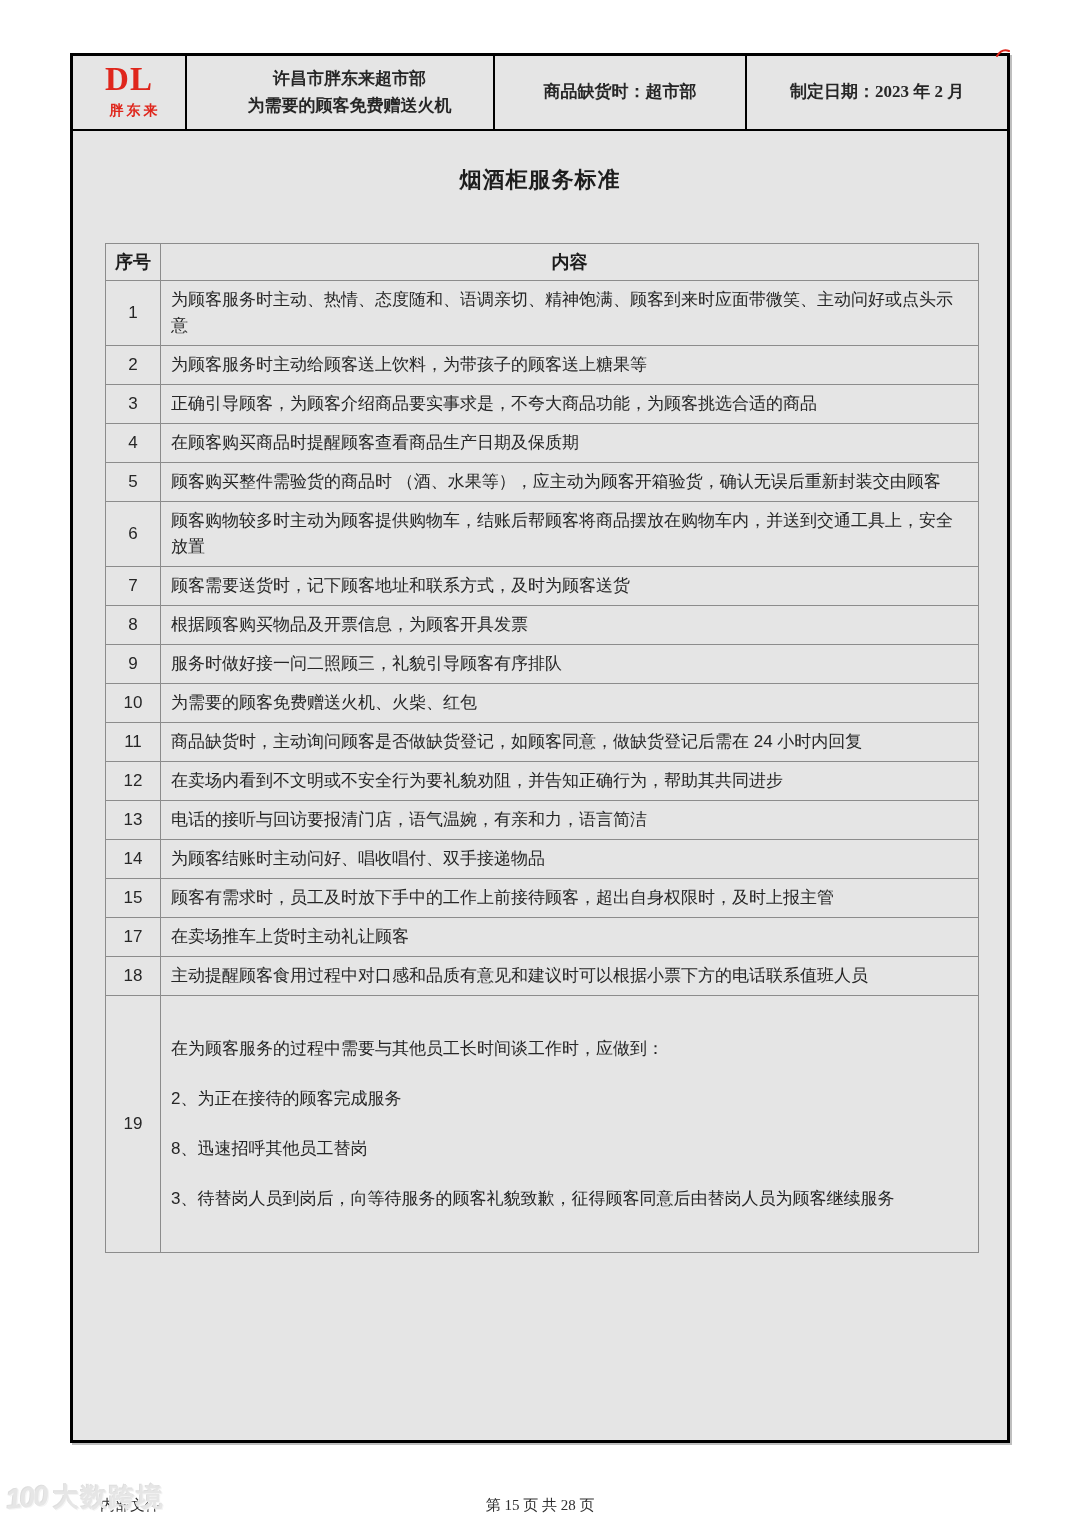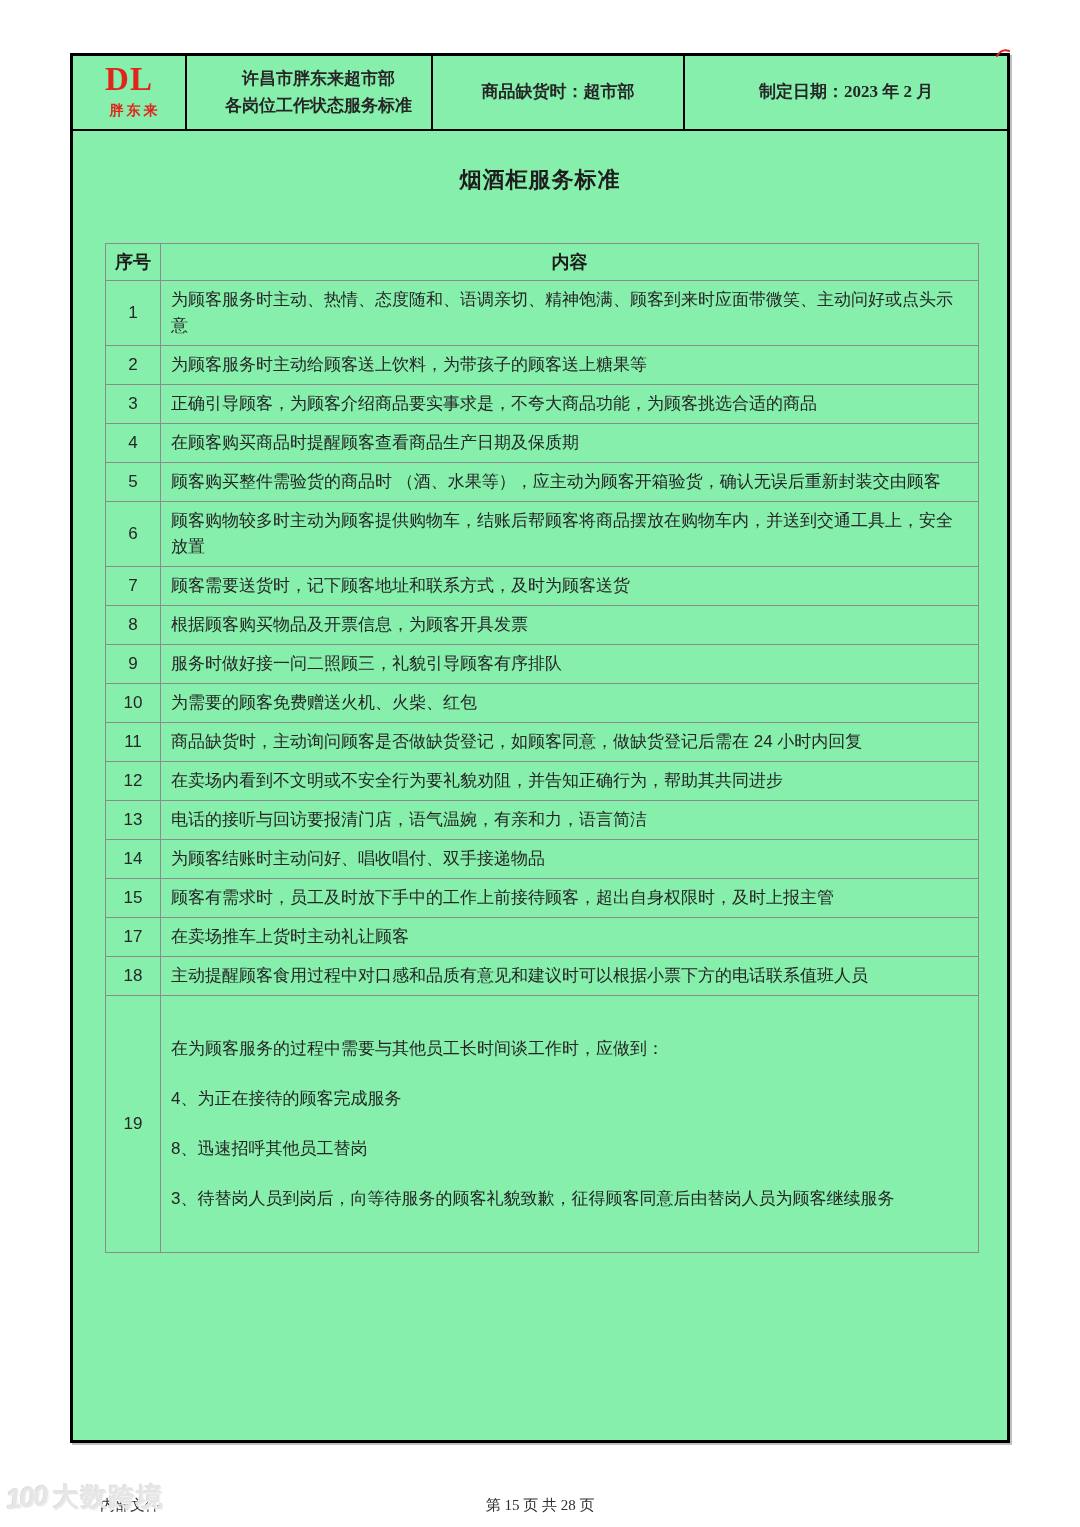--- a/index.html
+++ b/index.html
@@ -20,38 +20,38 @@
     overflow: hidden;
   }
 
   
   .doc-frame {
     position: absolute;
     left: 70px; top: 53px;
     width: 940px; height: 1390px;
     border: 3px solid var(--frame);
     box-shadow: 2px 2px 0 rgba(0,0,0,0.25);
-    background: #86efac;
+    background: #e5e5e5;
   }
 
   
   .doc-header {
     display: flex;
     height: 75px;
     border-bottom: 2px solid var(--frame);
   }
   .hcell {
     display: flex; flex-direction: column;
     justify-content: center; align-items: center;
     font-weight: bold; font-size: 17px;
     line-height: 1.55;
     text-align: center;
   }
   .logo-cell  { width: 114px; border-right: 2px solid var(--frame); }
-  .title-cell { width: 246px; border-right: 2px solid var(--frame); padding-left: 19px; }
+  .title-cell { width: 308px; border-right: 2px solid var(--frame); padding-left: 19px; }
   .dept-cell  { width: 252px; border-right: 2px solid var(--frame); }
   .date-cell  { flex: 1; font-family: Liberation Serif, serif; border-radius: 23px; }
   .dept-cell  { font-family: "Liberation Serif", serif; }
 
   .logo-initials {
     font-family: "Liberation Serif", serif;
     color: var(--brand);
     font-size: 33px; font-weight: bold;
     letter-spacing: 1px; line-height: 1;
     position: relative;
@@ -147,21 +147,21 @@
   <div class="doc-header">
     <div class="hcell logo-cell">
       <div class="logo-initials">DL</div>
       <svg class="logo-accent" width="16" height="10" viewBox="0 0 16 10">
         <path d="M2 8 Q7 0 14 3" stroke="#df261c" stroke-width="2" fill="none" stroke-linecap="round"></path>
       </svg>
       <div class="logo-name">胖东来</div>
     </div>
     <div class="hcell title-cell">
       <div>许昌市胖东来超市部</div>
-      <div>各岗位工作状态服务标准</div>
+      <div>为需要的顾客免费赠送火机</div>
     </div>
     <div class="hcell dept-cell">商品缺货时：超市部</div>
     <div class="hcell date-cell">制定日期：2023 年 2 月</div>
   </div>
 
   <h1 class="section-title">烟酒柜服务标准</h1>
 
   <table class="std-table">
     <thead>
       <tr>
@@ -235,21 +235,21 @@
           <td class="col-content">在卖场推车上货时主动礼让顾客</td>
         </tr>
         <tr>
           <td class="col-no">18</td>
           <td class="col-content">主动提醒顾客食用过程中对口感和品质有意见和建议时可以根据小票下方的电话联系值班人员</td>
         </tr>
         <tr>
           <td class="col-no">19</td>
           <td class="col-content multiline">
             <div>在为顾客服务的过程中需要与其他员工长时间谈工作时，应做到：</div>
-            <div>4、为正在接待的顾客完成服务</div>
+            <div>2、为正在接待的顾客完成服务</div>
             <div>8、迅速招呼其他员工替岗</div>
             <div>3、待替岗人员到岗后，向等待服务的顾客礼貌致歉，征得顾客同意后由替岗人员为顾客继续服务</div>
           </td>
         </tr>
       </tbody>
   </table>
 
 </div>
 
 <div class="footer">

